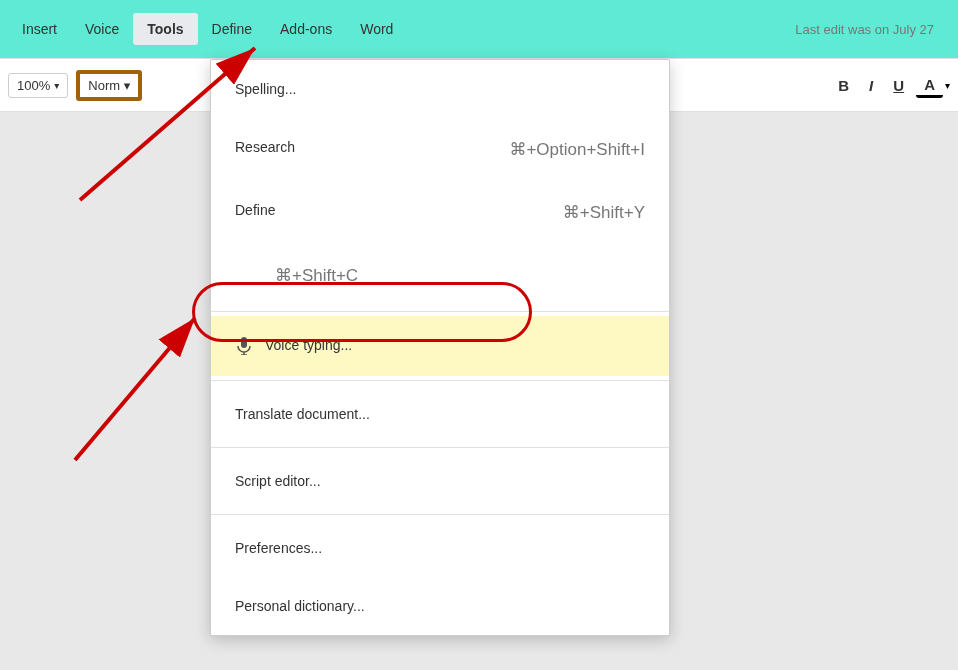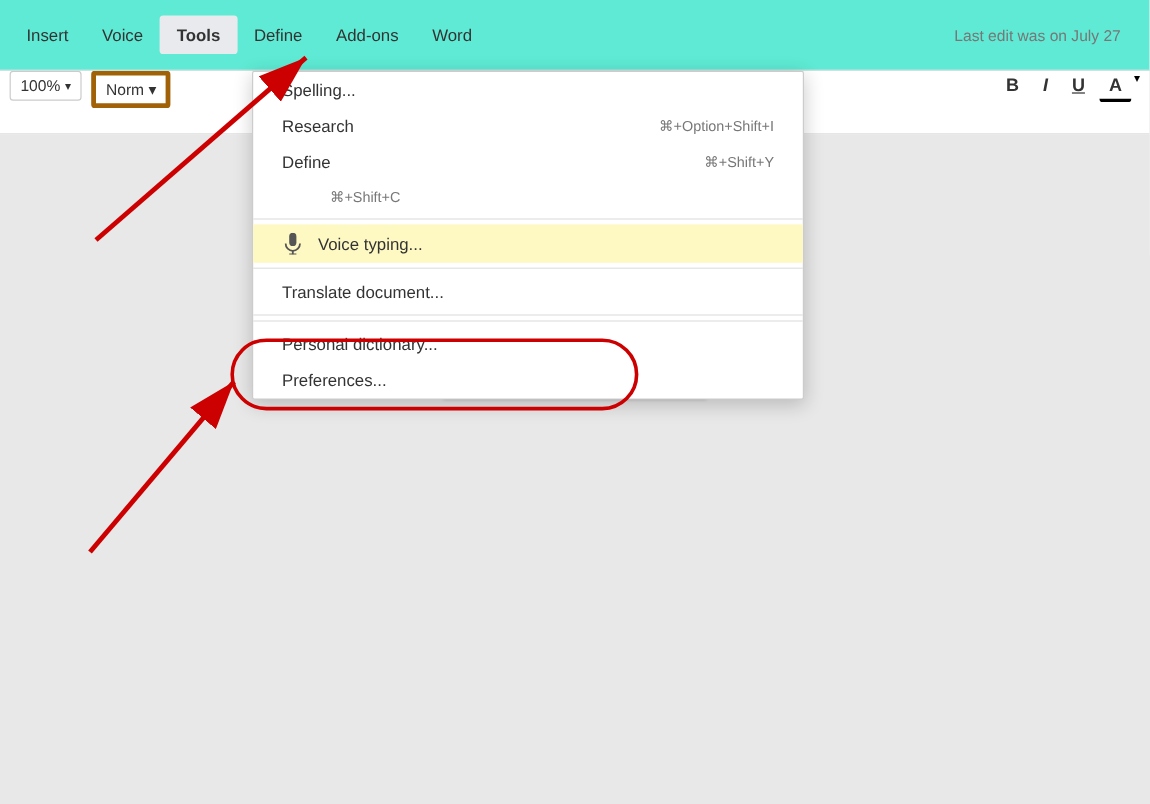--- a/index.html
+++ b/index.html
@@ -42,21 +42,21 @@
       font-size: 13px;
       color: #777;
       padding-right: 16px;
       white-space: nowrap;
       margin-left: 20px;
     }
 
     
     .toolbar {
       display: flex;
-      align-items: flex-start;
+      align-items: center;
       background: #fff;
       height: 53px;
       padding: 0 8px;
       border-bottom: 1px solid #e0e0e0;
     }
     .toolbar-zoom {
       display: flex;
       align-items: center;
       font-size: 13px;
       color: #333;
@@ -121,36 +121,35 @@
       left: 210px;
       background: #fff;
       border: 1px solid #ccc;
       border-radius: 2px;
       box-shadow: 0 4px 16px rgba(0,0,0,0.2);
       min-width: 460px;
       z-index: 100;
     }
     .dropdown-item {
       display: flex;
-      align-items: center;
-      padding: 7px 24px;
+      padding: 21px 24px;
       font-size: 14px;
       color: #333;
       cursor: pointer;
       position: relative;
     }
     .dropdown-item.highlighted {
       background: #fef9c3;
     }
     .dropdown-item .item-label {
       flex: 1;
     }
     .dropdown-item .item-shortcut {
       color: #777;
-      font-size: 12px;
+      font-size: 17px;
       margin-left: 40px;
     }
     .dropdown-separator {
       height: 1px;
       background: #e0e0e0;
       margin: 4px 0;
     }
     .mic-icon {
       width: 18px;
       height: 18px;
@@ -244,26 +243,29 @@
         <line x1="4" y1="18" x2="10" y2="18" stroke="#555" stroke-width="1.5"></line>
       </svg>
       </span>
       <span class="item-label">Voice typing...</span>
     </div>
     <div class="dropdown-separator"></div>
     <div class="dropdown-item">
       <span class="item-label">Translate document...</span>
     </div>
     <div class="dropdown-separator"></div>
-    <div class="dropdown-separator"></div>
+    <div class="dropdown-item">
+      <span class="item-label">Script editor...</span>
+    </div>
+    <div class="dropdown-separator"></div>
+    <div class="dropdown-item">
+      <span class="item-label">Preferences...</span>
+    </div>
     <div class="dropdown-item">
       <span class="item-label">Personal dictionary...</span>
-    </div>
-    <div class="dropdown-item">
-      <span class="item-label">Preferences...</span>
     </div>
   </div>
 
 <div class="circle-overlay"></div>
 
 <svg class="annotation-layer" viewBox="0 0 958 670">
 
   <defs>
     <marker id="arrowhead" markerWidth="10" markerHeight="7" refX="10" refY="3.5" orient="auto">
       <polygon points="0 0, 10 3.5, 0 7" fill="#cc0000"></polygon>

